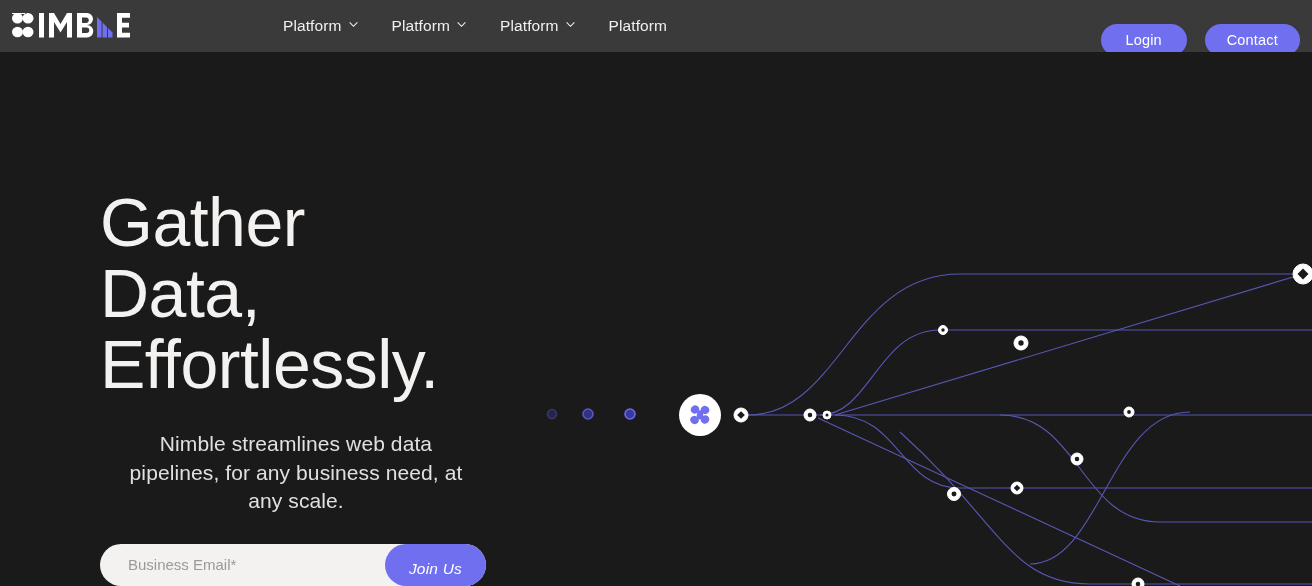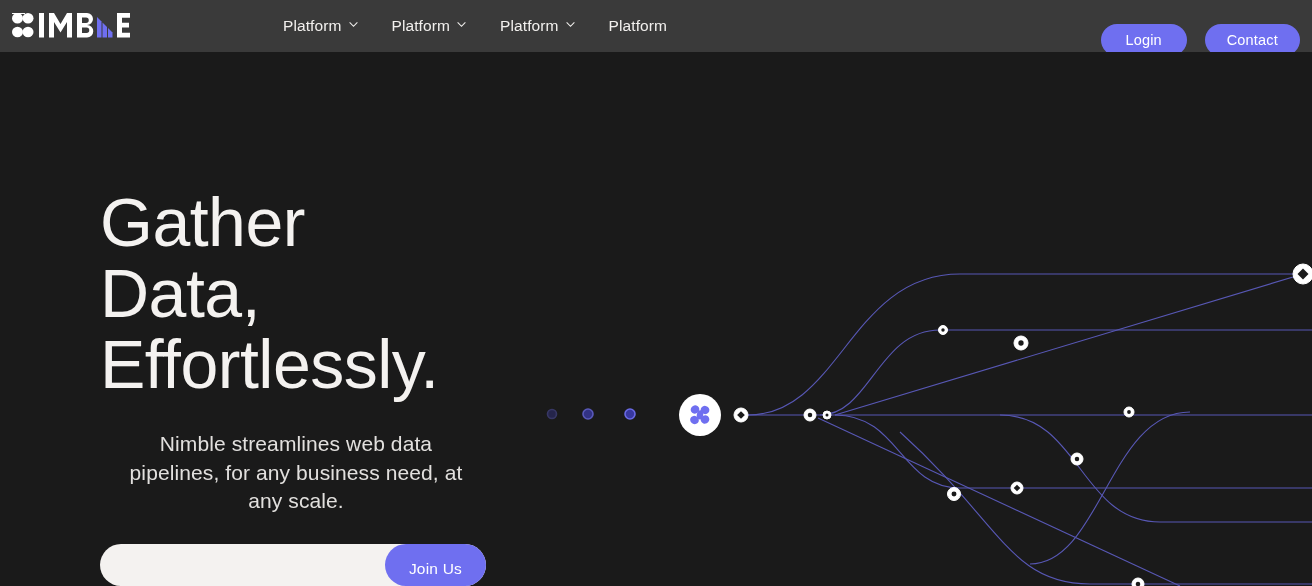--- a/index.html
+++ b/index.html
@@ -155,20 +155,21 @@
     height: 42px;
     border: none;
     border-radius: 21px;
     background: #6f6ff0;
     color: #ffffff;
     font-family: "Liberation Sans", sans-serif;
     font-size: 15.5px;
     letter-spacing: 0.2px;
     padding: 16px 24px;
     cursor: pointer;
+    font-style: italic;
   }
 
   
   .graph {
     position: absolute;
     left: 0;
     top: 0;
     width: 1312px;
     height: 534px;
     z-index: 1;
@@ -361,17 +362,18 @@
 
   <div class="hero-copy">
     <h1 class="headline">Gather
 Data,
 Effortlessly.</h1>
     <p class="subhead">Nimble streamlines web data
 pipelines, for any business need, at
 any scale.</p>
 
     <form class="signup">
+      <input type="text" placeholder="Business Email*" style="">
       <button class="join-btn">Join Us</button>
     </form>
   </div>
 
 </div>
 
 </body></html>

